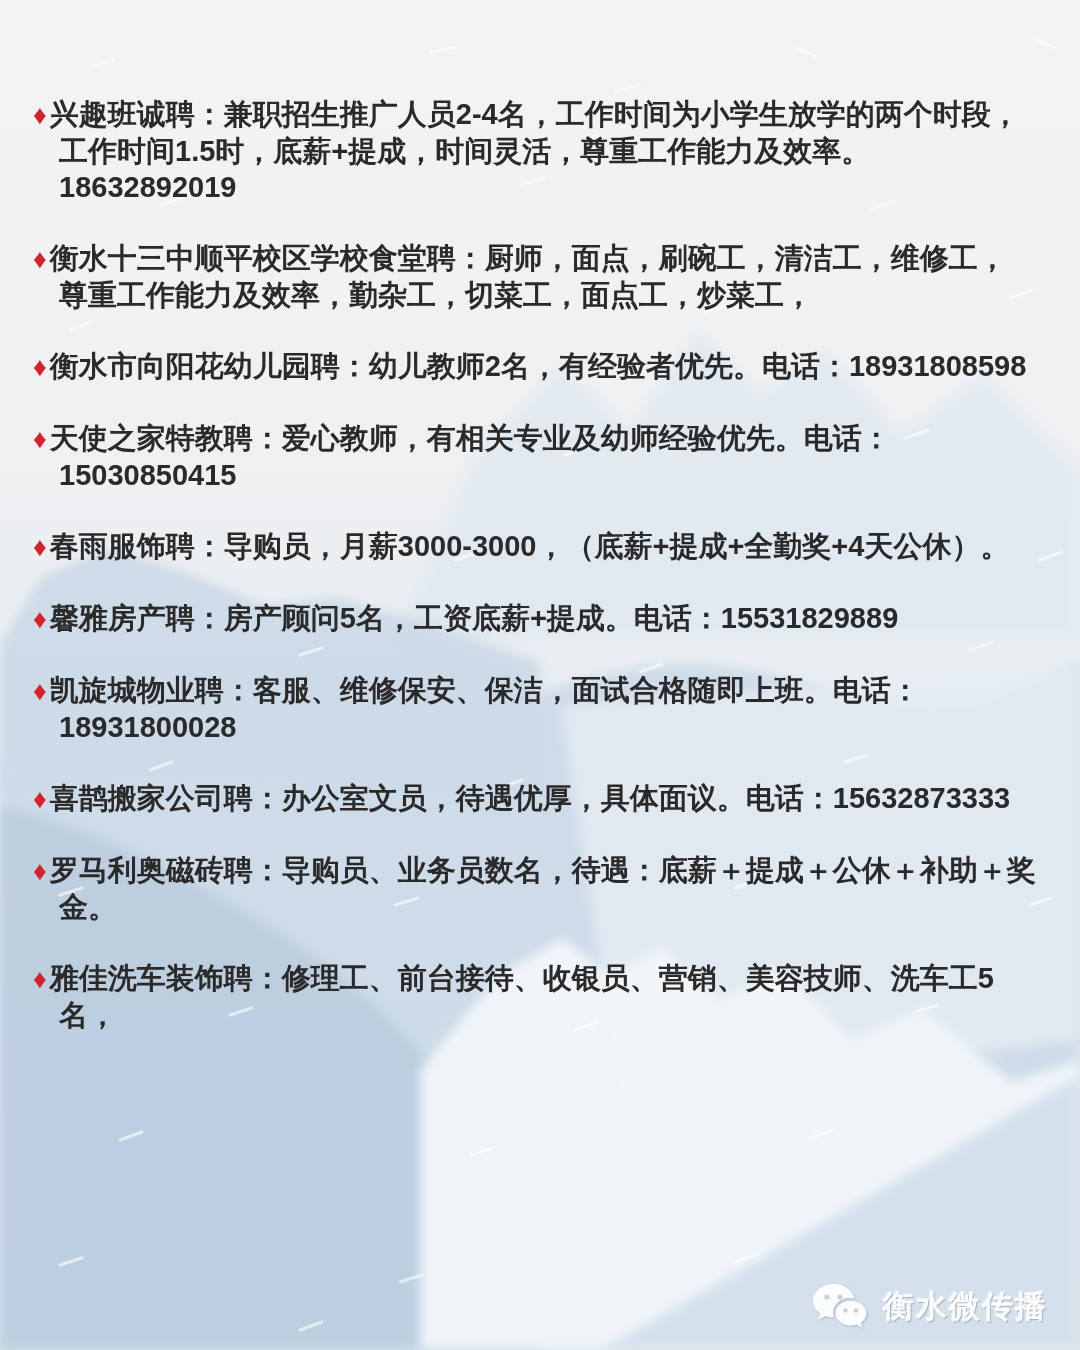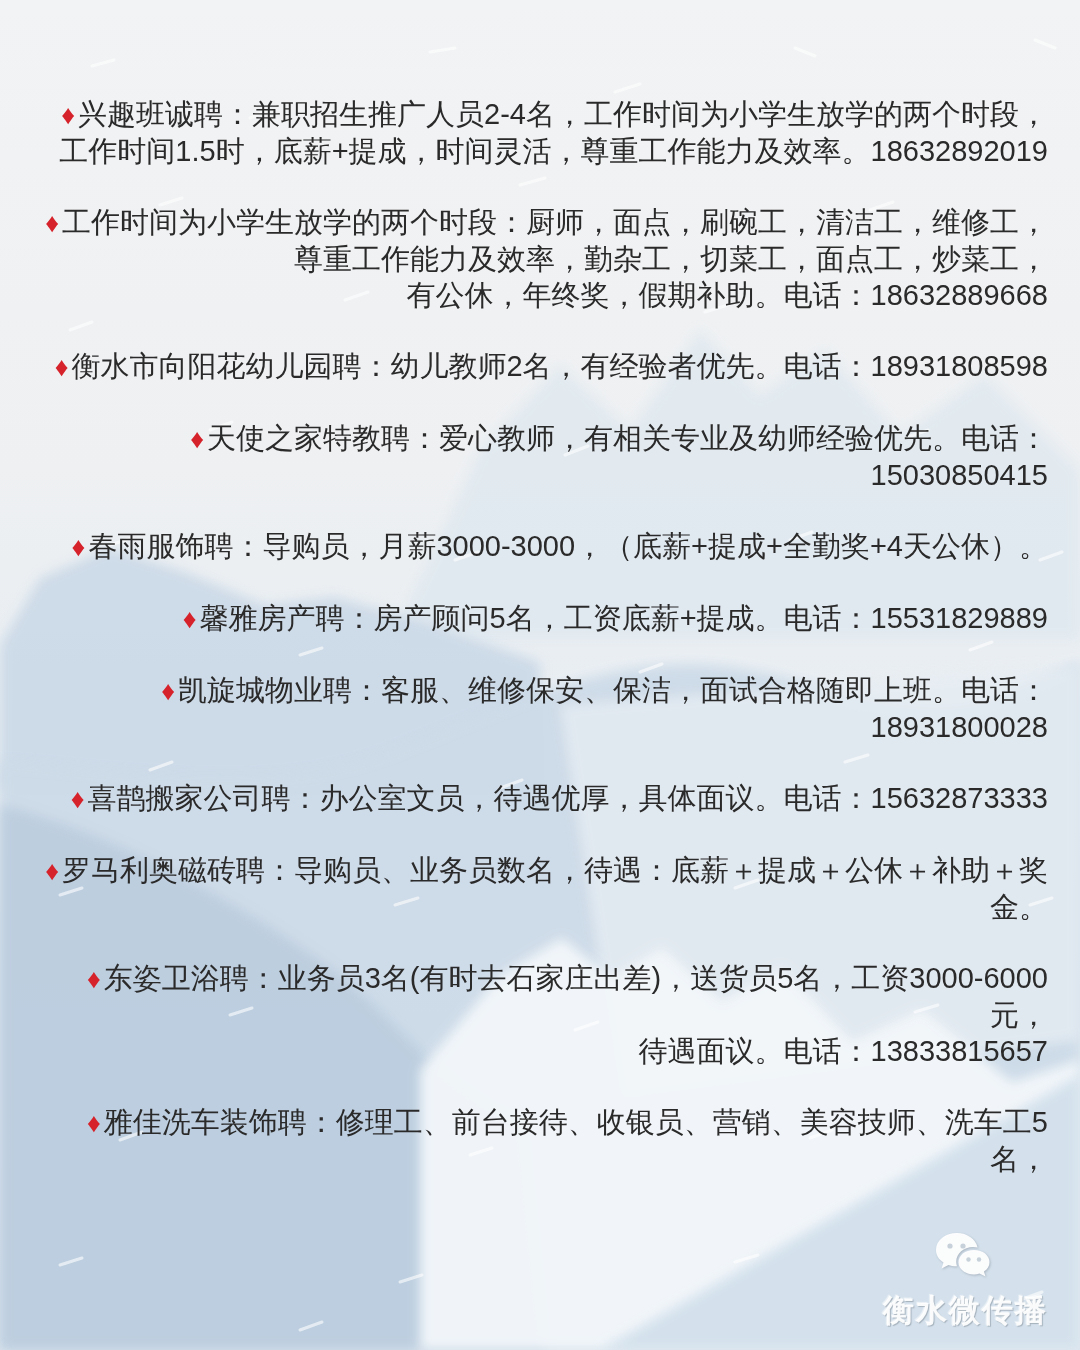--- a/index.html
+++ b/index.html
@@ -11,42 +11,40 @@
     font-family: "Liberation Sans", "DejaVu Sans", sans-serif;
   }
   .bg {
     position: absolute; left: 0; top: 0; width: 1080px; height: 1350px;
     z-index: 0; pointer-events: none;
   }
   .content {
     position: absolute; left: 33px; top: 96px; right: 28px; z-index: 2;
   }
   p.listing {
-    margin: 0 4px 35px 0;
+    margin: 0 10px 35px 0;
     font-size: 29px;
     line-height: 36px;
-    font-weight: 400;
+    font-weight: 700;
     color: #2b2a2a;
     padding-left: 26px;
     text-indent: -26px;
-    text-align: right;
   }
   .bullet {
     color: #d6232b;
     font-size: 27px;
     margin-right: 3px;
   }
   .watermark {
     position: absolute; right: 32px; bottom: 18px; z-index: 2;
     display: flex; align-items: center; gap: 9px;
     color: rgba(255,255,255,0.93);
     font-size: 31px; font-weight: 700;
     text-shadow: 1px 1px 1px rgba(125,138,150,0.55), -1px -1px 1px rgba(255,255,255,0.6);
     letter-spacing: 2px;
-    flex-direction: column;
   }
   .wechat-icon-svg { filter: drop-shadow(1px 1px 1px rgba(125,138,150,0.5)); }
 </style>
 </head>
 <body>
 
 <svg class="bg" viewBox="0 0 1080 1350" xmlns="http://www.w3.org/2000/svg">
   <defs>
     <filter id="soft" x="-10%" y="-10%" width="120%" height="120%">
       <feGaussianBlur stdDeviation="6"></feGaussianBlur>
@@ -110,38 +108,37 @@
       <line x1="735" y1="1262" x2="758" y2="1255"></line>
     <line x1="1020" y1="1300" x2="1042" y2="1292"></line>
       <line x1="300" y1="1330" x2="322" y2="1322"></line>
   </g>
 </svg>
 
 <div class="content">
 
   <p class="listing"><span class="bullet">♦</span><span>兴趣班诚聘：兼职招生推广人员2-4名，工作时间为小学生放学的两个时段，</span><br><span>工作时间1.5时，底薪+提成，时间灵活，尊重工作能力及效率。18632892019</span></p>
 
-  <p class="listing"><span class="bullet">♦</span><span>工作时间为小学生放学的两个时段：厨师，面点，刷碗工，清洁工，维修工，</span><br><span>尊重工作能力及效率，勤杂工，切菜工，面点工，炒菜工，</span><br><span>有公休，年终奖，假期补助。电话：18632889668</span></p>
+  <p class="listing"><span class="bullet">♦</span><span>衡水十三中顺平校区学校食堂聘：厨师，面点，刷碗工，清洁工，维修工，</span><br><span>尊重工作能力及效率，勤杂工，切菜工，面点工，炒菜工，</span><br></p>
 
   <p class="listing"><span class="bullet">♦</span><span>衡水市向阳花幼儿园聘：幼儿教师2名，有经验者优先。电话：18931808598</span></p>
 
   <p class="listing"><span class="bullet">♦</span><span>天使之家特教聘：爱心教师，有相关专业及幼师经验优先。电话：15030850415</span></p>
 
 
   <p class="listing"><span class="bullet">♦</span><span>春雨服饰聘：导购员，月薪3000-3000，（底薪+提成+全勤奖+4天公休）。</span><br></p>
 
   <p class="listing"><span class="bullet">♦</span><span>馨雅房产聘：房产顾问5名，工资底薪+提成。电话：15531829889</span></p>
 
   <p class="listing"><span class="bullet">♦</span><span>凯旋城物业聘：客服、维修保安、保洁，面试合格随即上班。电话：18931800028</span></p>
 
   <p class="listing"><span class="bullet">♦</span><span>喜鹊搬家公司聘：办公室文员，待遇优厚，具体面议。电话：15632873333</span></p>
 
   <p class="listing"><span class="bullet">♦</span><span>罗马利奥磁砖聘：导购员、业务员数名，待遇：底薪＋提成＋公休＋补助＋奖金。</span><br></p>
 
-  <p class="listing"><span class="bullet">♦</span><span>东姿卫浴聘：业务员3名(有时去石家庄出差)，送货员5名，工资3000-6000元，</span><br><span>待遇面议。电话：13833815657</span></p>
 
   <p class="listing"><span class="bullet">♦</span><span>雅佳洗车装饰聘：修理工、前台接待、收银员、营销、美容技师、洗车工5名，</span><br></p>
 
 </div>
 
 <div class="watermark">
   <svg class="wechat-icon-svg" width="62" height="50" viewBox="0 0 62 50" xmlns="http://www.w3.org/2000/svg">
     <g fill="rgba(255,255,255,0.95)">
       <path d="M22,2 C10,2 1,9.5 1,19 C1,24.5 4,28.5 8.5,31.5 L6.5,37.5 L13.5,34 C16,34.8 19,35.5 22,35.3 C21.5,33.8 21.2,32.3 21.2,30.7 C21.2,22.5 28.8,16 38,16 C39.6,16 41.1,16.2 42.6,16.5 C40.8,8.2 32.3,2 22,2 Z"></path>
       <path d="M39,19 C30,19 23.5,24.6 23.5,31.2 C23.5,37.8 30,43.4 39,43.4 C40.9,43.4 42.8,43.1 44.5,42.5 L50.5,45.5 L48.9,40.6 C52.4,38.3 54.5,35 54.5,31.2 C54.5,24.6 48,19 39,19 Z"></path>

